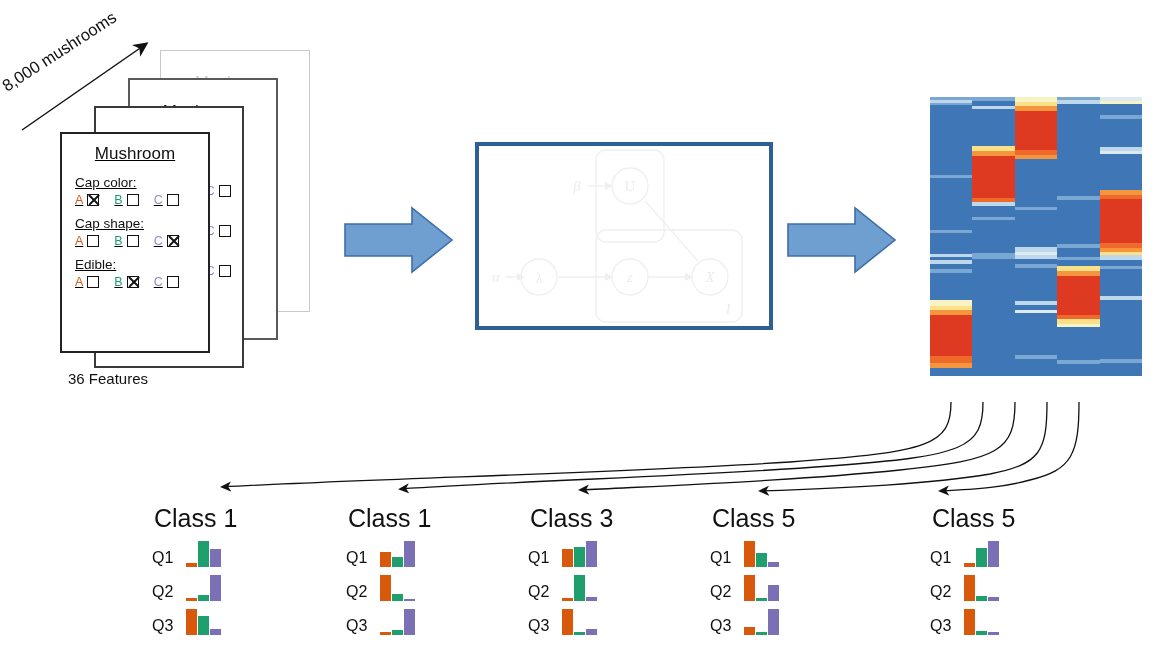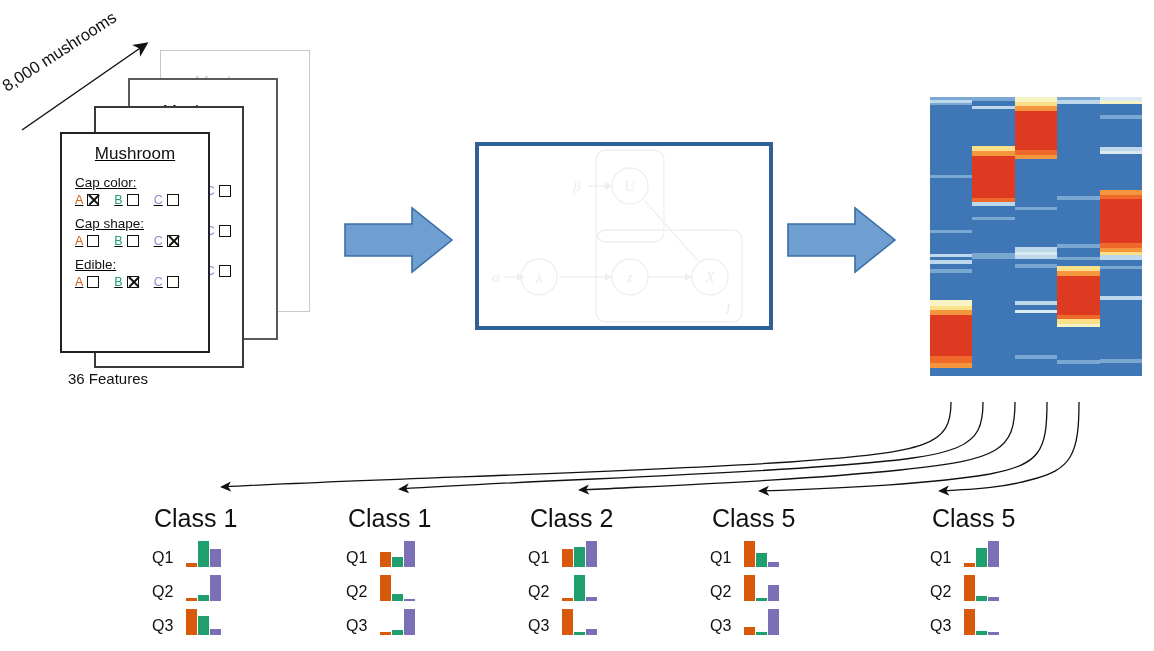--- a/index.html
+++ b/index.html
@@ -429,21 +429,21 @@
       <div class="qrow">
         <div class="qlab">Q3</div>
         <div class="mini">
           <div class="mb o" style="height: 2.86px; background: rgb(217, 89, 12);"></div>
           <div class="mb g" style="height: 4.68px; background: rgb(31, 158, 110);"></div>
           <div class="mb p" style="height: 26px; background: rgb(123, 111, 181);"></div>
         </div>
       </div>
     </div>
   <div class="cls" id="cls2" style="left:528px">
-      <div class="cls-title">Class 2</div>
+      <div class="cls-title">Class 3</div>
       <div class="qrow">
         <div class="qlab">Q1</div>
         <div class="mini">
           <div class="mb o" style="height: 18.2px; background: rgb(217, 89, 12);"></div>
           <div class="mb g" style="height: 20.28px; background: rgb(31, 158, 110);"></div>
           <div class="mb p" style="height: 26px; background: rgb(123, 111, 181);"></div>
         </div>
       </div>
       <div class="qrow">
         <div class="qlab">Q2</div>

